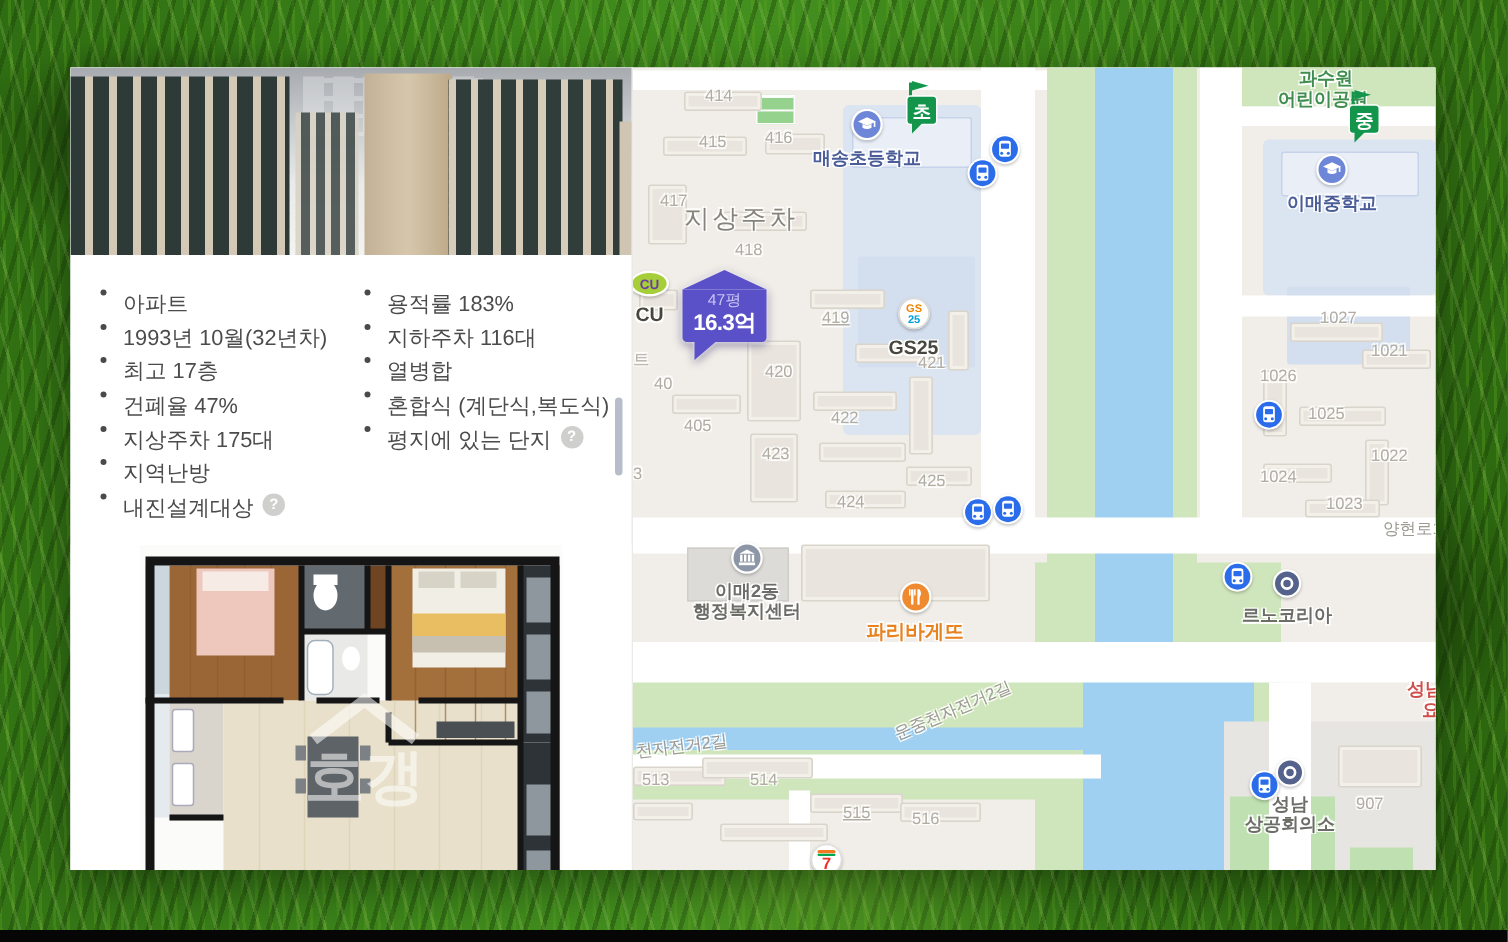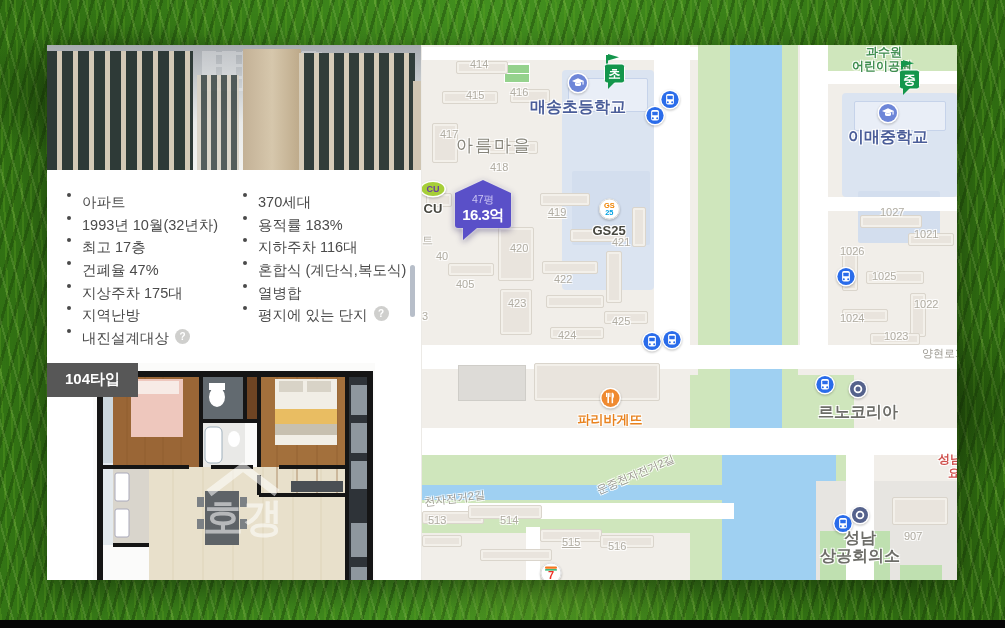--- a/index.html
+++ b/index.html
@@ -81,21 +81,21 @@
        box-shadow:inset 0 0 0 2px #f3f0ea;}
   .bnum,.rlab,.plab{position:absolute;white-space:nowrap;line-height:1;
        text-shadow:-1px -1px 0 rgba(255,255,255,.85),1px -1px 0 rgba(255,255,255,.85),-1px 1px 0 rgba(255,255,255,.85),1px 1px 0 rgba(255,255,255,.85);}
   .bnum{font-size:11px;color:#b0aca2;}
   .rlab{font-size:11px;color:#9c9991;}
   .plab.area{font-size:17px;color:#86847a;letter-spacing:2px;}
   .plab.park{font-size:12px;font-weight:bold;color:#3f8d4f;}
   .plab.red{font-size:12px;font-weight:bold;color:#cf4f4b;}
   .poi{position:absolute;z-index:20;transform:translate(-50%,-11px);display:flex;flex-direction:column;align-items:center;}
   .poi svg{filter:drop-shadow(0 1px 1px rgba(0,0,0,.25));}
-  .poi .lb{font-size:16px;font-weight:bold;color:#6d6d68;line-height:1.12;margin-top:0;text-align:center;white-space:nowrap;
+  .poi .lb{font-size:12px;font-weight:bold;color:#6d6d68;line-height:1.12;margin-top:0;text-align:center;white-space:nowrap;
        text-shadow:-1px -1px 0 rgba(255,255,255,.9),1px -1px 0 rgba(255,255,255,.9),-1px 1px 0 rgba(255,255,255,.9),1px 1px 0 rgba(255,255,255,.9);}
   .poi .lb.blue{color:#4a5d99;}
   .poi .lb.orange{color:#e8821e;font-size:13px;}
   .poi .lb.store{color:#47473f;font-size:13px;}
   .flag{position:absolute;z-index:22;transform:translate(-13px,-14px);}
   .marker{position:absolute;z-index:30;width:56px;
      filter:drop-shadow(0 0 1.5px rgba(255,255,255,.95)) drop-shadow(0 2px 3px rgba(40,30,90,.45));}
   .m-roof{width:0;height:0;border-left:28px solid transparent;border-right:28px solid transparent;}
   .m-body{width:56px;text-align:center;border-radius:0 0 3px 3px;padding:0 0 3px;}
   .m-area{font-size:10.5px;color:#cbc5f3;letter-spacing:0;}
@@ -141,33 +141,30 @@
             <li>
               <span>지역난방</span>
             </li>
             <li>
               <span>내진설계대상</span>
               <span class="help">?</span>
             </li>
           </ul>
         <ul id="info-right">
             <li>
-              <span>370세대</span>
-            </li>
-            <li>
               <span>용적률 183%</span>
             </li>
             <li>
               <span>지하주차 116대</span>
             </li>
             <li>
+              <span>열병합</span>
+            </li>
+            <li>
               <span>혼합식 (계단식,복도식)</span>
-            </li>
-            <li>
-              <span>열병합</span>
             </li>
             <li>
               <span>평지에 있는 단지</span>
               <span class="help">?</span>
             </li>
           </ul>
       </div>
 
       <div class="fp">
         <svg width="282" height="300" viewBox="0 0 282 300" style="position:absolute;left:46px;top:0;">
@@ -251,21 +248,20 @@
             <path d="M166 112 V132 M166 132 H254"></path>
             <path d="M254 14 V300"></path>
             <path d="M56 226 H130 M154 226 H254 M150 226 V300 M20 182 H56"></path>
           </g>
 
           <g opacity=".55">
             <path d="M116 130 L150 104 L184 130" stroke="#fff" stroke-width="8" fill="none"></path>
             <text x="150" y="168" font-size="40" font-weight="bold" fill="#fff" text-anchor="middle">호갱</text>
           </g>
         </svg>
-        <div class="fp-tag">104타입</div>
       </div>
 
       <div class="sbar"></div>
     </div>
 
     <div class="map" id="m">
       <div class="z zg" style="left: 276px; top: 0px; width: 100px; height: 392px;"></div>
         <div class="z zg" style="left: 268px; top: 330px; width: 164px; height: 205px;"></div>
         <div class="z zg" style="left: 0px; top: 408px; width: 302px; height: 80px;"></div>
         <div class="z zg" style="left: 404px; top: 0px; width: 131px; height: 26px;"></div>
@@ -349,21 +345,21 @@
         <div class="bnum" style="left: 418px; top: 268px;">1024</div>
         <div class="bnum" style="left: 462px; top: 286px;">1023</div>
         <div class="bnum" style="left: 6px; top: 470px;">513</div>
         <div class="bnum" style="left: 78px; top: 470px;">514</div>
         <div class="bnum" style="left: 140px; top: 492px; text-decoration: underline;">515</div>
         <div class="bnum" style="left: 186px; top: 496px;">516</div>
         <div class="bnum" style="left: 482px; top: 486px;">907</div>
         <div class="rlab" style="left: 500px; top: 303px; transform: rotate(0deg);">양현로11</div>
         <div class="rlab" style="left: 2px; top: 448px; transform: rotate(-7deg);">천자전거2길</div>
         <div class="rlab" style="left: 172px; top: 424px; transform: rotate(-23deg);">운중천자전거2길</div>
-        <div class="plab area" style="left: 34px; top: 92px;">아름마을</div>
+        <div class="plab area" style="left: 34px; top: 92px;">지상주차</div>
         <div class="plab park" style="left: 444px; top: 1px;">과수원</div>
         <div class="plab park" style="left: 430px; top: 15px;">어린이공원</div>
         <div class="plab red" style="left: 516px; top: 408px;">성남</div>
         <div class="plab red" style="left: 526px; top: 422px;">요</div>
         <div class="marker" id="marker" style="left: 33px; top: 135px;">
         <div class="m-roof" style="border-bottom: 13px solid rgb(90, 80, 200);"></div>
         <div class="m-body" style="background: rgb(90, 80, 200);">
           <div class="m-area">47평</div>
           <div class="m-price">16.3억</div>
         </div>
@@ -477,20 +473,33 @@
           <div class="lb store">GS25</div>
         </div>
         <div class="poi" style="left: 129px; top: 528px;">
           <span><svg width="22" height="22" viewBox="0 0 22 22">
               <circle cx="11" cy="11" r="10.5" fill="#fff"></circle>
               <circle cx="11" cy="11" r="10" fill="#fff" stroke="#ddd"></circle>
               <rect x="5" y="4.6" width="12" height="2.2" rx="1" fill="#f47820"></rect>
               <rect x="5" y="7.2" width="12" height="1.4" rx=".7" fill="#00a650"></rect>
               <text x="11" y="17" text-anchor="middle" font-size="11" font-weight="bold" fill="#ee3124" font-family="Liberation Sans, sans-serif">7</text>
             </svg></span>
+        </div>
+        <div class="poi" style="left: 76px; top: 327px;">
+          <span><svg width="22" height="22" viewBox="0 0 22 22">
+              <circle cx="11" cy="11" r="10.5" fill="#fff"></circle>
+              <circle cx="11" cy="11" r="9" fill="#8d96a6"></circle>
+              <path d="M11 5.4 L16.2 8.2 H5.8 Z" fill="#fff"></path>
+              <rect x="6.4" y="8.8" width="1.6" height="4.6" fill="#fff"></rect>
+              <rect x="9" y="8.8" width="1.6" height="4.6" fill="#fff"></rect>
+              <rect x="11.6" y="8.8" width="1.6" height="4.6" fill="#fff"></rect>
+              <rect x="14.2" y="8.8" width="1.6" height="4.6" fill="#fff"></rect>
+              <rect x="5.6" y="14" width="10.8" height="1.8" fill="#fff"></rect>
+            </svg></span>
+          <div class="lb">이매2동<br>행정복지센터</div>
         </div>
         <div class="poi" style="left: 188px; top: 353px;">
           <span><svg width="22" height="22" viewBox="0 0 22 22">
               <circle cx="11" cy="11" r="10.5" fill="#fff"></circle>
               <circle cx="11" cy="11" r="9" fill="#ef8a31"></circle>
               <rect x="7.9" y="5.8" width="1.6" height="10.4" rx=".8" fill="#fff"></rect>
               <rect x="6.5" y="5.8" width="1" height="4.2" fill="#fff"></rect>
               <rect x="9.9" y="5.8" width="1" height="4.2" fill="#fff"></rect>
               <path d="M13.4 5.8 q2.2 2.6 .2 5.6 v4.8 h-1.5 v-10.4 Z" fill="#fff"></path>
             </svg></span>

